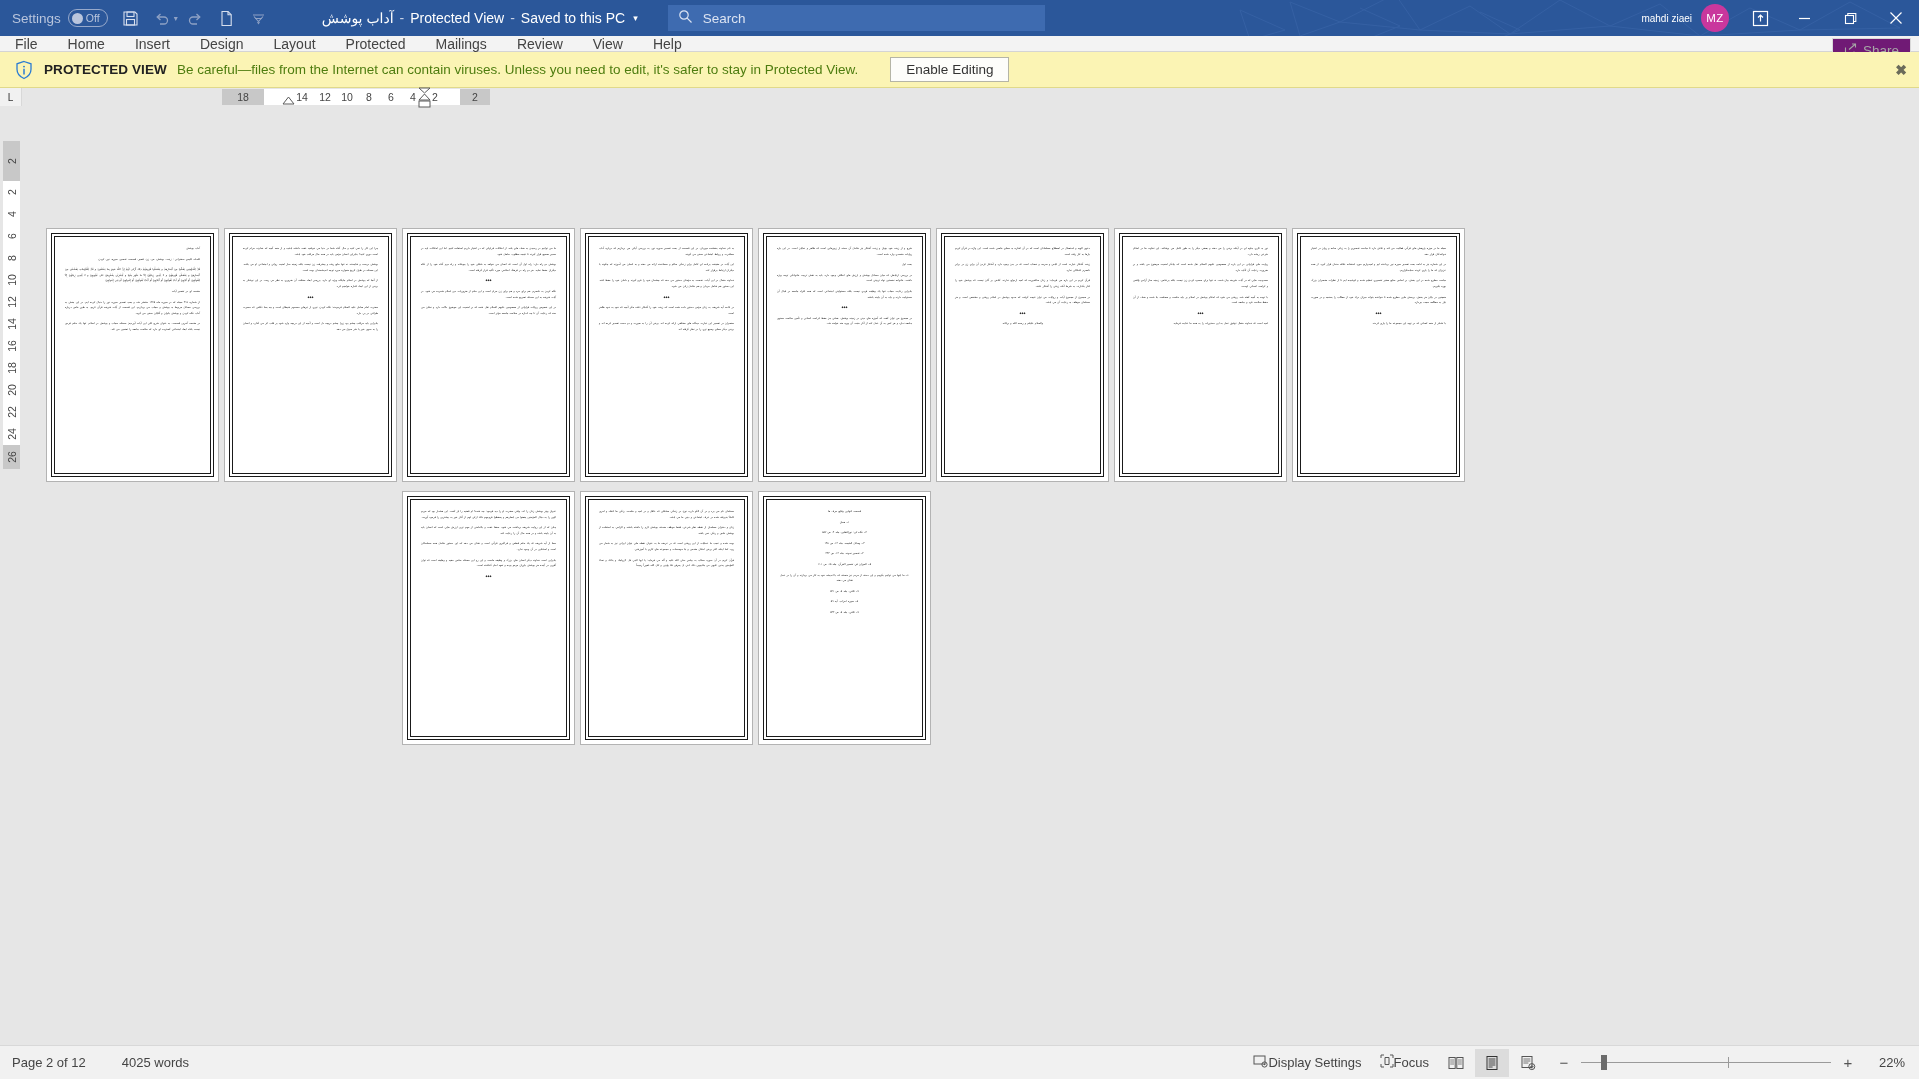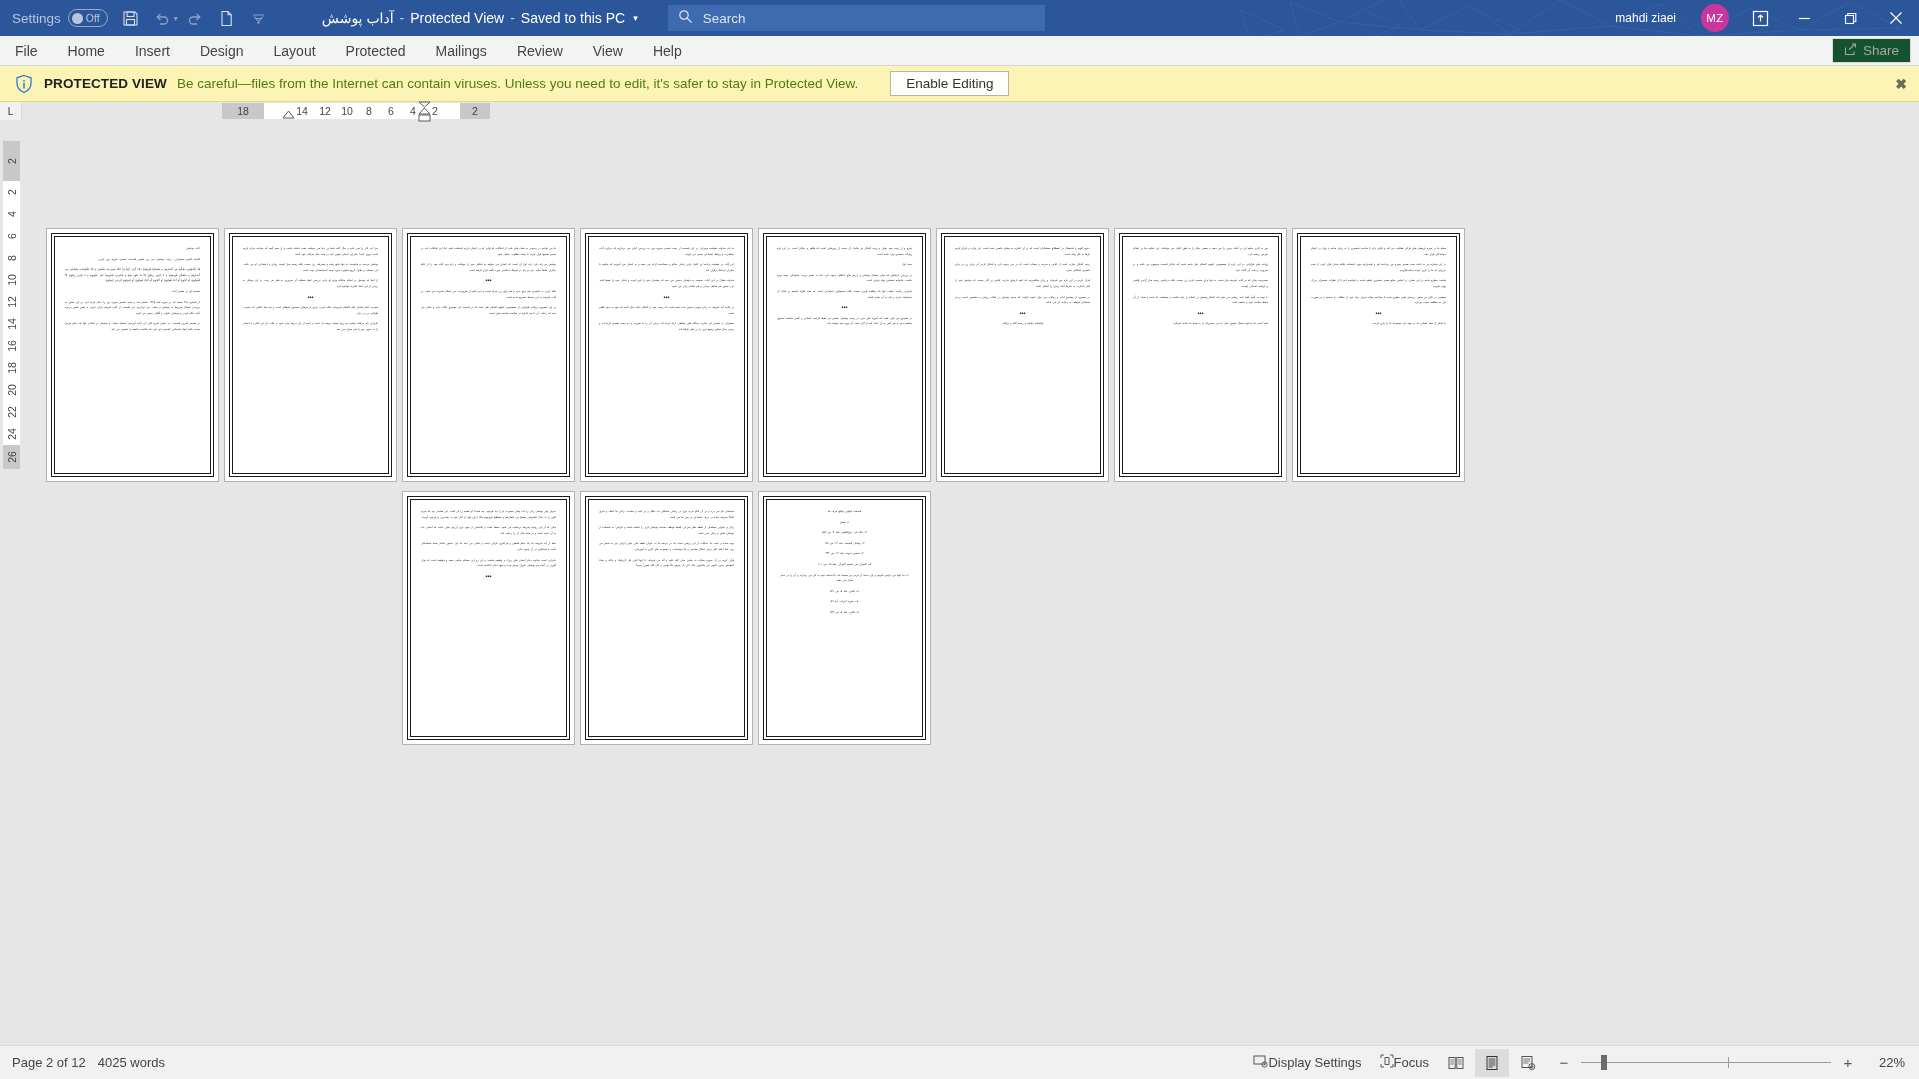--- a/index.html
+++ b/index.html
@@ -72,51 +72,51 @@
     color: #ffffff; font-size: 13.5px;
     font-family: "Liberation Sans", sans-serif;
     width: 100%;
   }
   .searchbox input::placeholder { color: #dbe3f2; opacity: 1; }
 
   .tb-right {
     margin-left: auto; display: flex; align-items: center;
     position: relative; z-index: 2;
   }
-  .user-name { font-size: 12px; color: #ffffff; margin-right: 25px; white-space: nowrap; }
+  .user-name { font-size: 10px; color: #ffffff; margin-right: 9px; white-space: nowrap; }
   .avatar {
     width: 28px; height: 28px; border-radius: 50%;
     background: #c9379d; color: #fff;
     display: flex; align-items: center; justify-content: center;
     font-size: 11.5px; letter-spacing: .4px;
     margin-right: 10px;
   }
   .ribbon-display { width: 42px; height: 34px; display: flex; align-items: center; justify-content: center; color: #fff; }
   .wbtn {
     width: 46px; height: 36px;
     display: flex; align-items: center; justify-content: center;
     color: #ffffff;
   }
 
   
   .ribbon {
-    height: 30px; background: #f3f3f3;
+    height: 16px; background: #f3f3f3;
     display: flex; align-items: stretch;
     font-size: 14px; color: #444444;
     border-bottom: 1px solid #d4d4d4;
     position: relative;
   }
   .tab {
     padding: 0 15px; display: flex; align-items: center;
     cursor: default; white-space: nowrap;
   }
   .share-btn {
     position: absolute; right: 8px; top: 2px;
     height: 25px; padding: 0 11px;
-    border: 1px solid #d9d9d9; background: #14532d;
+    border: 1px solid #d9d9d9; background: #701a75;
     display: flex; align-items: center; gap: 6px;
     color: #a6a6a6; font-size: 13.5px;
   }
 
   
   .pvbar {
     height: 36px; background: #fbf4b4;
     border-bottom: 1px solid #e0d98a;
     display: flex; align-items: center;
     padding-left: 14px; gap: 10px;
@@ -214,21 +214,21 @@
   .page.blank-slot { visibility: hidden; }
 
   
   .statusbar {
     position: absolute; left: 0; right: 0; bottom: 0;
     height: 34px; background: #f1f1f1;
     border-top: 1px solid #d8d8d8;
     display: flex; align-items: center;
     font-size: 13px; color: #444;
   }
-  .sb-left { display: flex; align-items: center; gap: 12px; padding-left: 12px; }
+  .sb-left { display: flex; align-items: center; gap: 36px; padding-left: 12px; }
   .sb-right { margin-left: auto; display: flex; align-items: center; padding-right: 14px; gap: 2px; }
   .sb-item { display: flex; align-items: center; padding: 0 8px; height: 28px; }
   .view-btn {
     width: 34px; height: 28px; display: flex;
     align-items: center; justify-content: center; color: #555;
   }
   .view-btn.active { background: #dcdcdc; }
   .zoom-ctl { display: flex; align-items: center; gap: 10px; margin-left: 10px; }
   .zoom-minus, .zoom-plus { font-size: 15px; color: #555; width: 14px; text-align: center; }
   .zoom-track { width: 250px; height: 1px; background: #9a9a9a; position: relative; }

